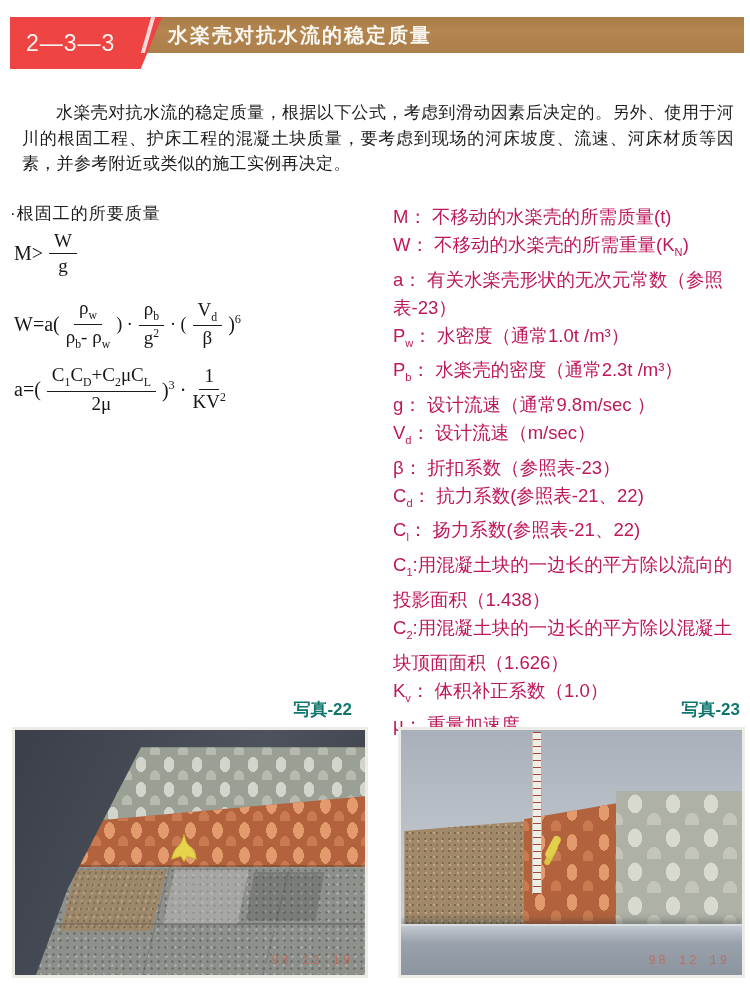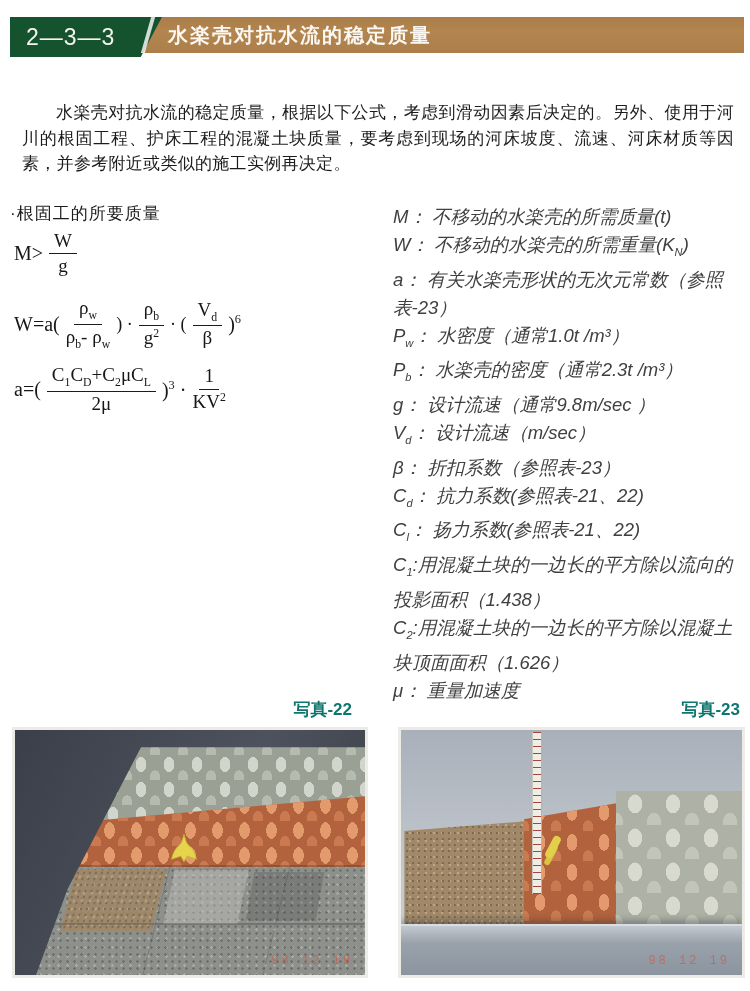--- a/index.html
+++ b/index.html
@@ -3,22 +3,22 @@
 <meta charset="utf-8">
 <style>
   * { margin:0; padding:0; box-sizing:border-box; }
   html,body { background:#ffffff; }
   body { width:750px; height:991px; position:relative; overflow:hidden;
          font-family:"Liberation Sans", sans-serif; color:#1f1f1f; }
 
   
   .hdr-bar { position:absolute; left:10px; top:17px; right:6px; height:36px;
              background:linear-gradient(#a97d49,#b3854f 40%,#ac7e4a); }
-  .hdr-box { position:absolute; left:10px; top:17px; width:152px; height:40px;
-             background:#14532d; clip-path:polygon(0 0,100% 0,86% 100%,0 100%);
+  .hdr-box { position:absolute; left:10px; top:17px; width:152px; height:52px;
+             background:#ef4444; clip-path:polygon(0 0,100% 0,86% 100%,0 100%);
              display:flex; align-items:center; }
   .hdr-num { color:#f7f3ee; font-size:23px; letter-spacing:1px; padding-left:16px; font-weight:400; }
   .hdr-slash { position:absolute; left:146px; top:17px; width:4px; height:36px;
                background:rgba(255,255,255,.8); transform:skewX(-16deg); }
   .hdr-title { position:absolute; left:168px; top:17px; height:36px; line-height:36px;
                color:#fbf8f3; font-size:20px; font-weight:700; letter-spacing:2px; }
 
   
   .intro { position:absolute; left:22px; top:101px; width:712px;
            font-size:17px; line-height:25.5px; text-indent:2em; color:#1c1c1c;
@@ -32,21 +32,21 @@
   .f2 { top:297px; }
   .f3 { top:364px; }
   .frac { display:inline-flex; flex-direction:column; align-items:center; font-size:19px; line-height:1.18; margin:0 1px; }
   .fnum { border-bottom:1.4px solid #1c1c1c; padding:0 5px 1px; }
   .fden { padding-top:1px; }
   .f-row sub, .f-row sup { font-size:62%; }
   .f-row .dotsep { font-size:18px; }
 
   
   .var-list { position:absolute; left:393px; top:203px; width:352px;
-              font-size:18.5px; line-height:28px; color:#404040;font-style:italic; }
+              font-size:18.5px; line-height:28px; color:#be185d; }
   .var-item { display:block; }
   .var-item sub { font-size:60%; }
 
   
   .caption { position:absolute; top:698px; font-size:17px; font-weight:600; color:#0f766e; text-align:right; }
   .cap22 { left:12px; width:340px; }
   .cap23 { left:398px; width:342px; }
 
   
   .photo { position:absolute; top:727px; height:251px; border:3px solid #edebe5;
@@ -188,20 +188,21 @@
   <span class="var-item">a： 有关水楽壳形状的无次元常数（参照表-23）</span>
   <span class="var-item">P<sub>w</sub>： 水密度（通常1.0t /m³）</span>
   <span class="var-item">P<sub>b</sub>： 水楽壳的密度（通常2.3t /m³）</span>
   <span class="var-item">g： 设计流速（通常9.8m/sec ）</span>
   <span class="var-item">V<sub>d</sub>： 设计流速（m/sec）</span>
   <span class="var-item">β： 折扣系数（参照表-23）</span>
   <span class="var-item">C<sub>d</sub>： 抗力系数(参照表-21、22)</span>
   <span class="var-item">C<sub>l</sub>： 扬力系数(参照表-21、22)</span>
   <span class="var-item">C<sub>1</sub>:用混凝土块的一边长的平方除以流向的投影面积（1.438）</span>
   <span class="var-item">C<sub>2</sub>:用混凝土块的一边长的平方除以混凝土块顶面面积（1.626）</span>
+  <span class="var-item">K<sub>v</sub>： 体积补正系数（1.0）</span>
   <span class="var-item">μ：  重量加速度</span>
 </div>
 
 <div class="caption cap22">写真-22</div>
 <div class="caption cap23">写真-23</div>
 
 <div class="photo p22">
   <div class="layer p22-gray tetra-gray"></div>
   <div class="layer p22-orange tetra-orange"></div>
   <div class="layer p22-gravel gravel"></div>

